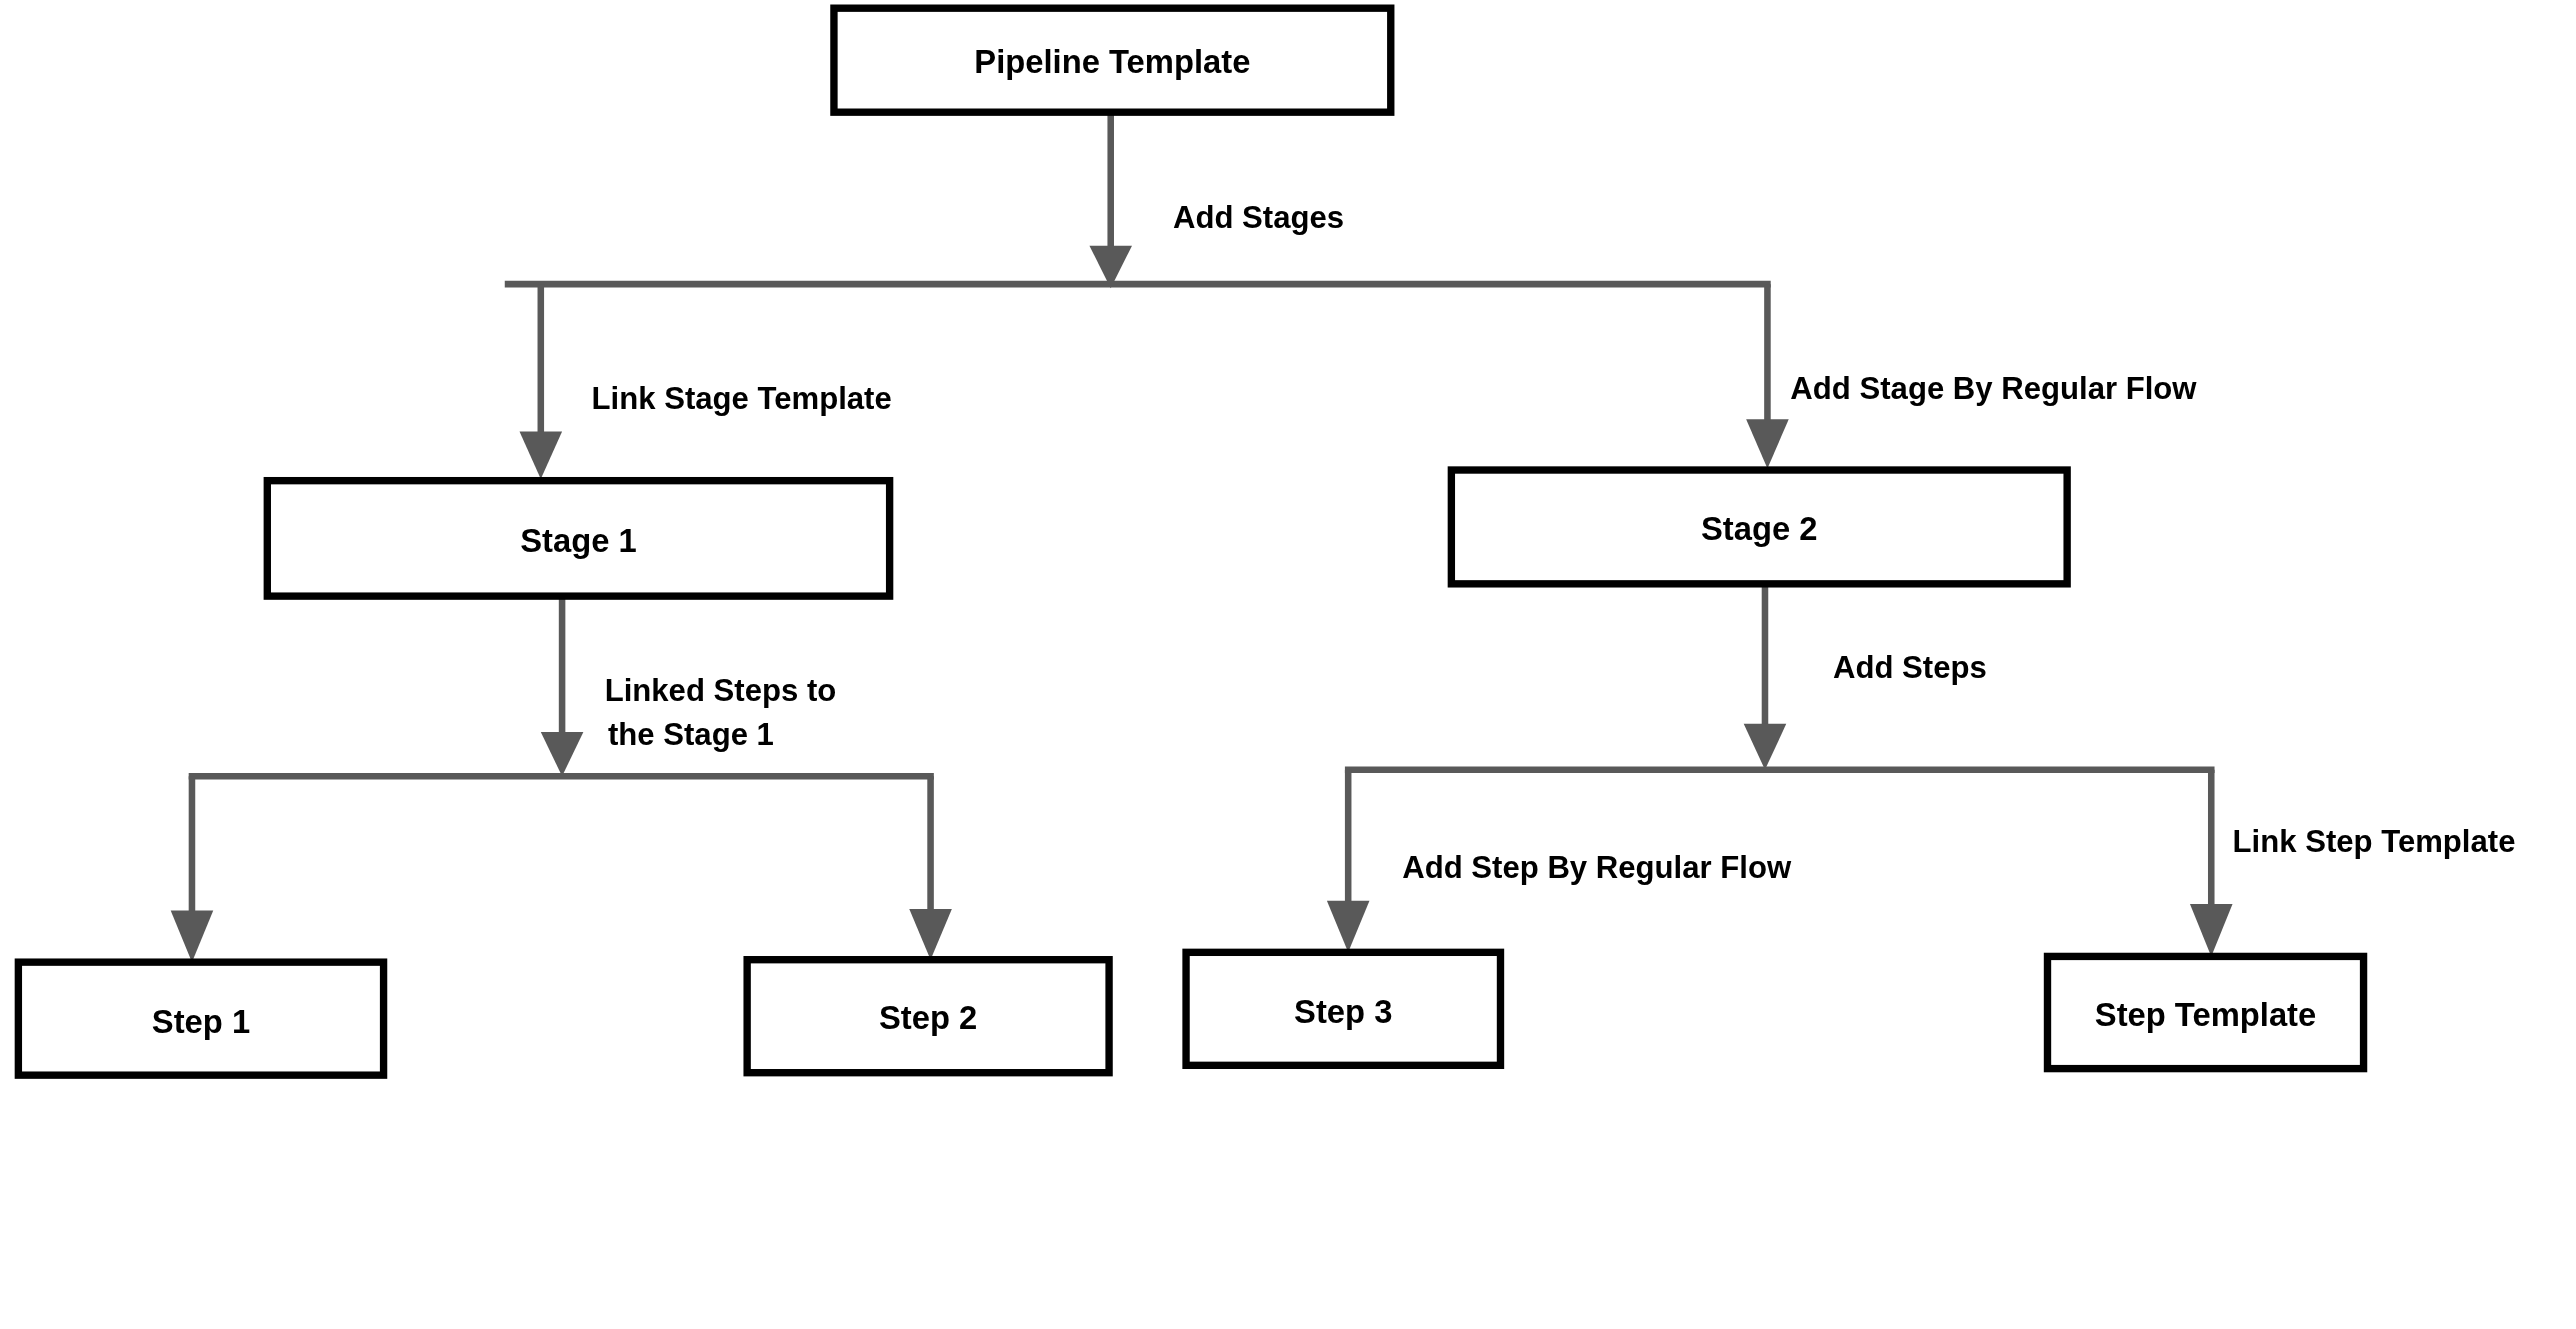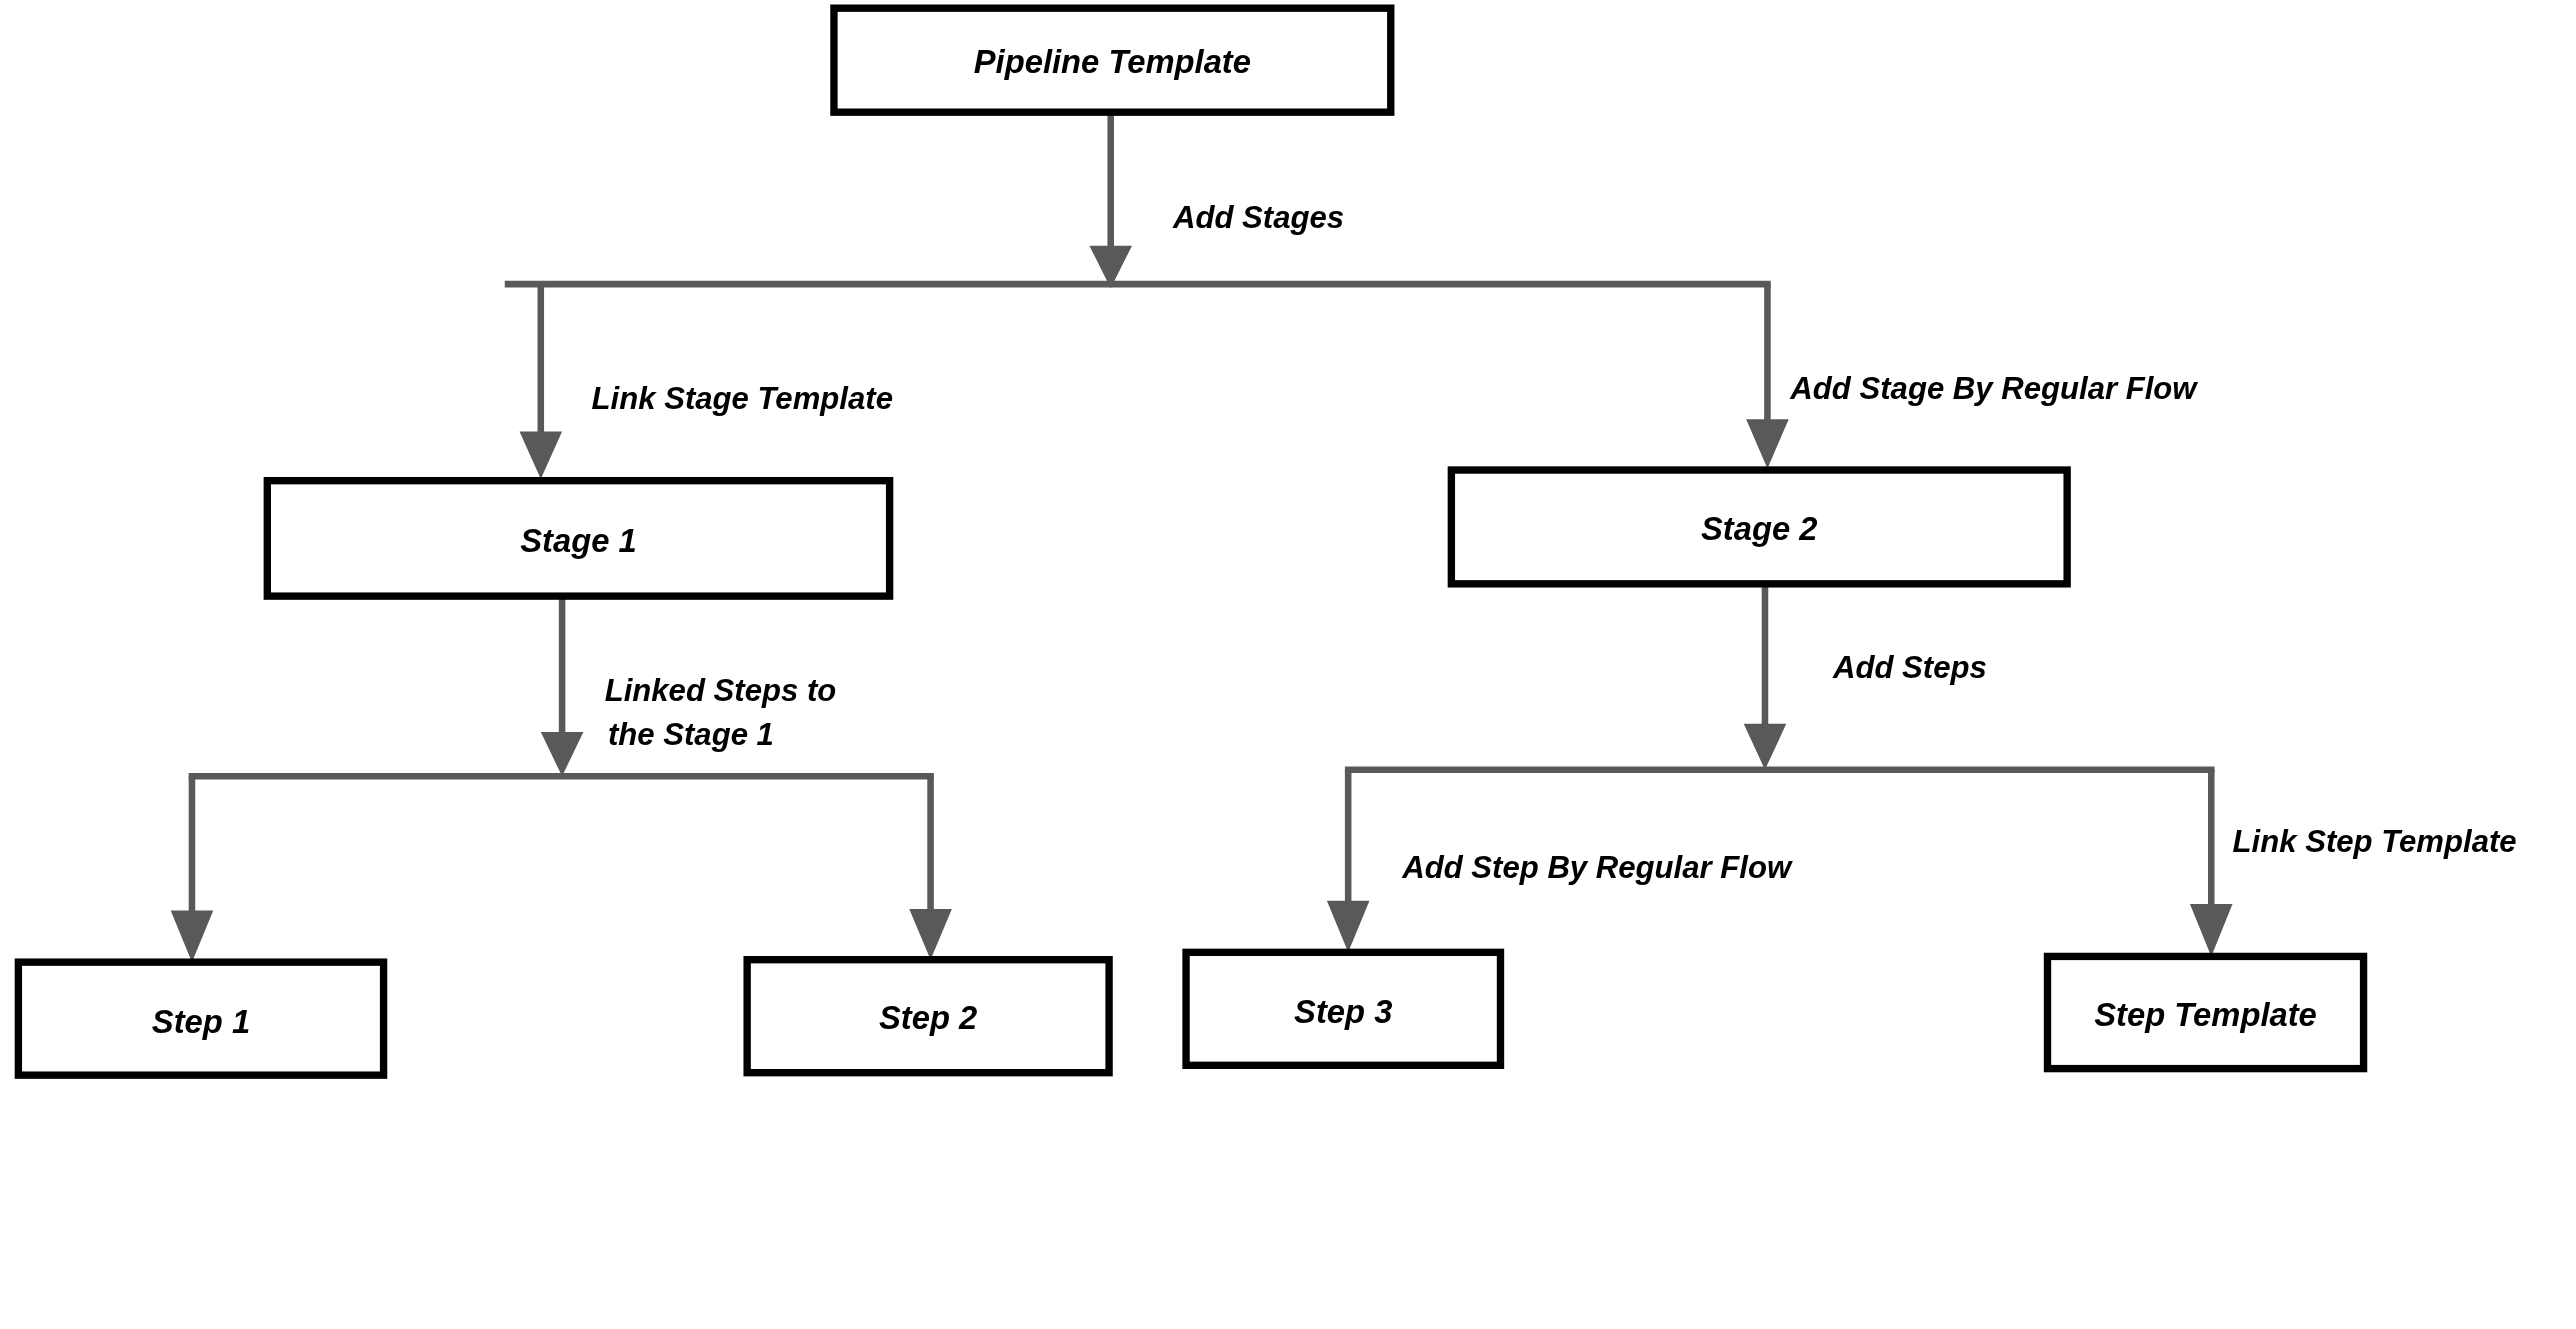--- a/index.html
+++ b/index.html
@@ -12,21 +12,20 @@
     width: 2576px;
     height: 1329px;
     overflow: hidden;
     font-family: "Liberation Sans", sans-serif;
   }
   #diagram-root {
     position: relative;
     width: 2576px;
     height: 1329px;
     background: #ffffff;
-    font-style: italic;
   }
   svg.flow-canvas {
     position: absolute;
     left: 0;
     top: 0;
     width: 2576px;
     height: 1329px;
     display: block;
   }
   .node-box {

